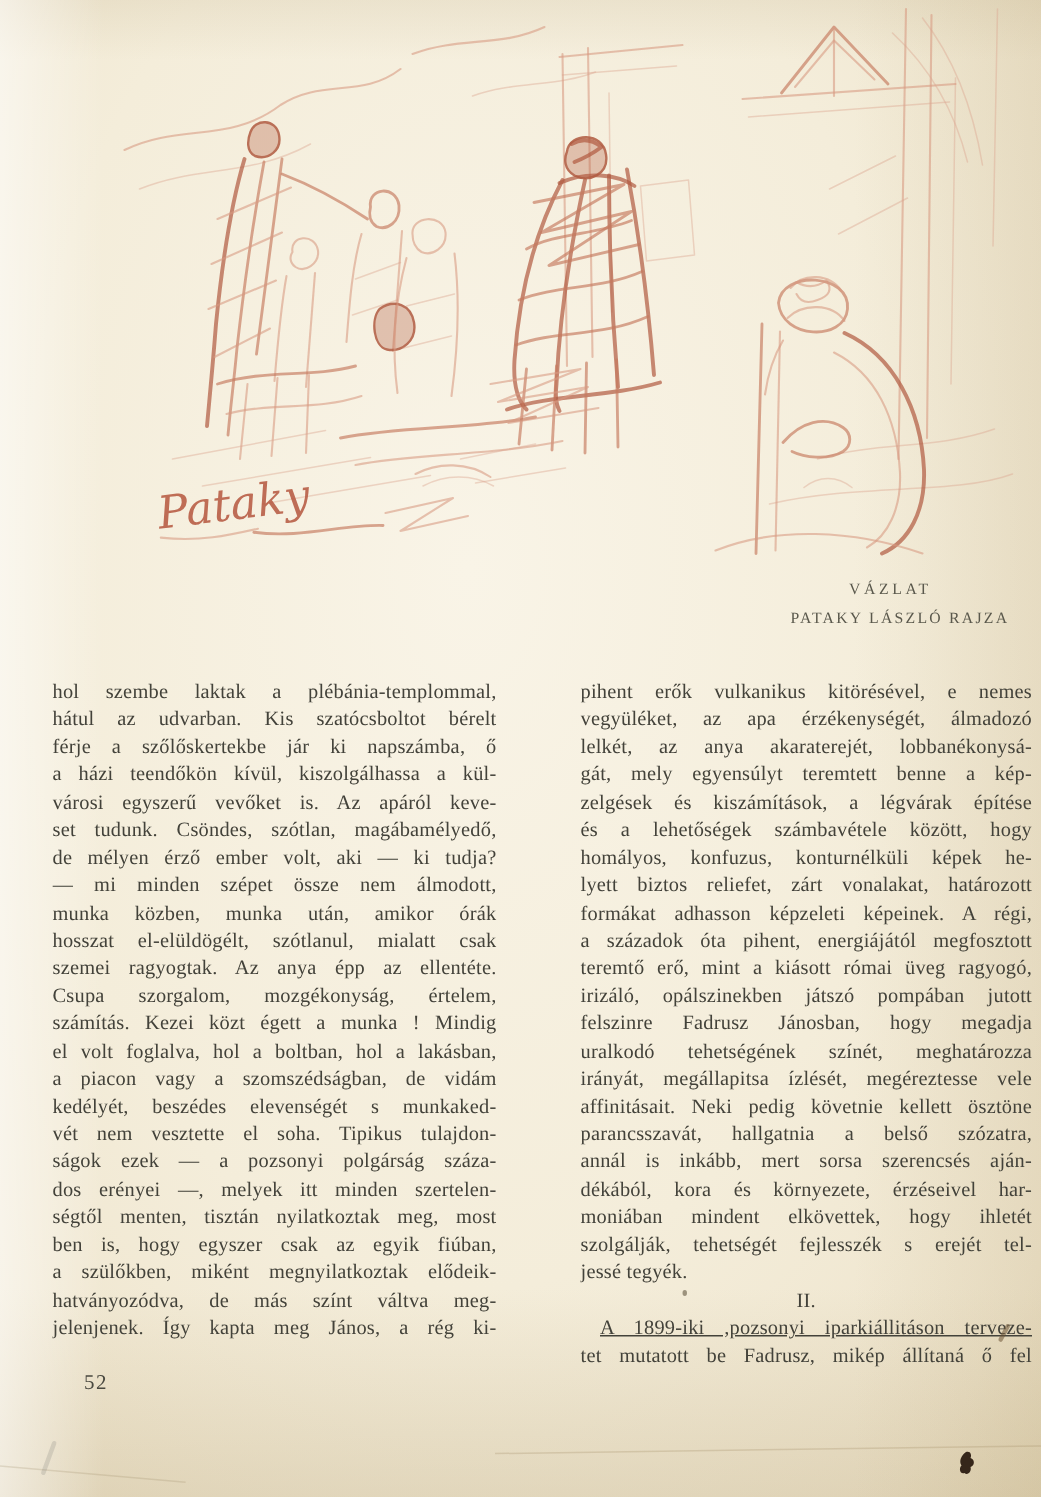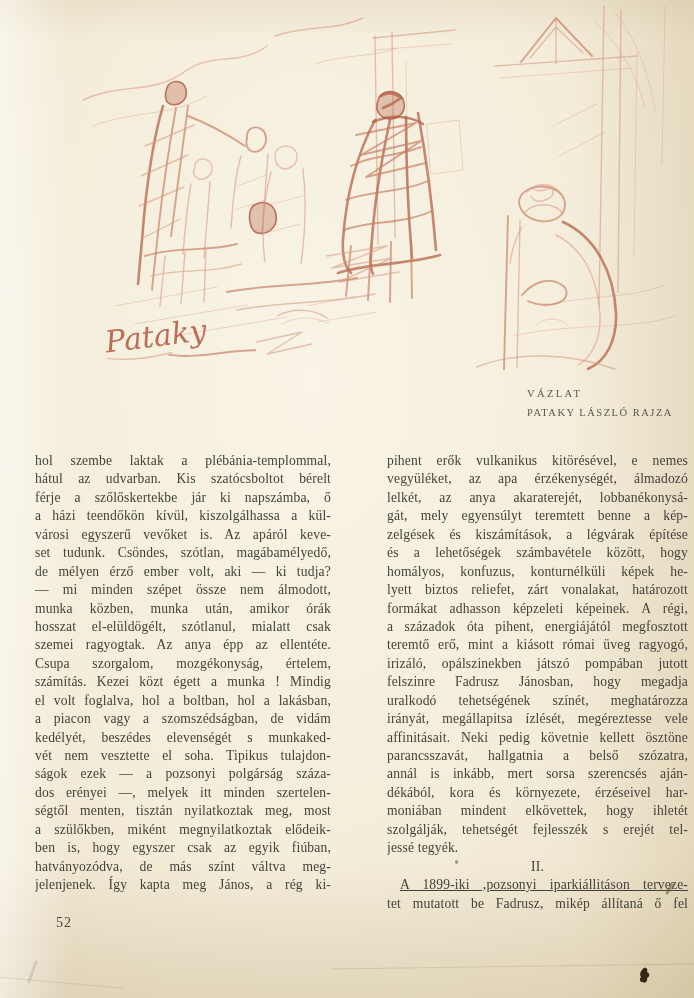--- a/index.html
+++ b/index.html
@@ -18,21 +18,21 @@
   }
   .plate{position:absolute;left:75px;top:4px;width:605px;height:368px;}
   .plate path{stroke-linecap:round;stroke-linejoin:round;}
   .sk-xl{stroke:#dca48e;stroke-width:1;opacity:.42;fill:none;}
   .sk-l {stroke:#d79a82;stroke-width:1.4;opacity:.58;fill:none;}
   .sk-m {stroke:#c67a5e;stroke-width:1.9;opacity:.66;fill:none;}
   .sk-d {stroke:#b05a40;stroke-width:2.6;opacity:.70;fill:none;}
   .sk-fill{fill:rgba(176,90,64,.38);stroke:#b05a40;stroke-width:1.6;opacity:.85;}
   .sig{font-family:"DejaVu Serif","Liberation Serif",serif;font-style:italic;font-size:30px;fill:#b5563e;opacity:.85;}
   .caption{position:absolute;left:527px;top:388px;color:#5a584c;font-size:10.5px;line-height:12px;}
-  .caption .title{letter-spacing:2.4px;}
+  .caption .title{letter-spacing:2.4px;margin-left:39px;}
   .caption .credit{margin-top:7px;letter-spacing:1.5px;white-space:nowrap;}
   .col{position:absolute;top:452px;font-size:13.6px;line-height:18.45px;color:#43423a;letter-spacing:.15px;}
   .col-left{left:35px;width:296px;}
   .col-right{left:367px;width:301px;margin-left:20px;}
   .line{text-align:justify;text-align-last:justify;height:18.45px;overflow:hidden;}
   .line.flush{text-align-last:left;}
   .line.center{text-align:left;text-align-last:center;}
   .line.indent{text-indent:13px;text-decoration:underline;}
   .pageno{position:absolute;left:56px;top:915px;font-size:14px;color:#4a4940;letter-spacing:1px;}
   .ink-blot{position:absolute;left:638px;top:967px;width:13px;height:17px;}
@@ -180,22 +180,22 @@
       <div class="line">szemei ragyogtak. Az anya épp az ellentéte.</div>
       <div class="line">Csupa szorgalom, mozgékonyság, értelem,</div>
       <div class="line">számítás. Kezei közt égett a munka ! Mindig</div>
       <div class="line">el volt foglalva, hol a boltban, hol a lakásban,</div>
       <div class="line">a piacon vagy a szomszédságban, de vidám</div>
       <div class="line">kedélyét, beszédes elevenségét s munkaked-</div>
       <div class="line">vét nem vesztette el soha. Tipikus tulajdon-</div>
       <div class="line">ságok ezek — a pozsonyi polgárság száza-</div>
       <div class="line">dos erényei —, melyek itt minden szertelen-</div>
       <div class="line">ségtől menten, tisztán nyilatkoztak meg, most</div>
+      <div class="line">ben is, hogy egyszer csak az egyik fiúban,</div>
       <div class="line">a szülőkben, miként megnyilatkoztak elődeik-</div>
-      <div class="line">ben is, hogy egyszer csak az egyik fiúban,</div>
       <div class="line">hatványozódva, de más színt váltva meg-</div>
       <div class="line">jelenjenek. Így kapta meg János, a rég ki-</div>
     </div>
 
   <div class="col col-right">
       <div class="line">pihent erők vulkanikus kitörésével, e nemes</div>
       <div class="line">vegyüléket, az apa érzékenységét, álmadozó</div>
       <div class="line">lelkét, az anya akaraterejét, lobbanékonysá-</div>
       <div class="line">gát, mely egyensúlyt teremtett benne a kép-</div>
       <div class="line">zelgések és kiszámítások, a légvárak építése</div>

